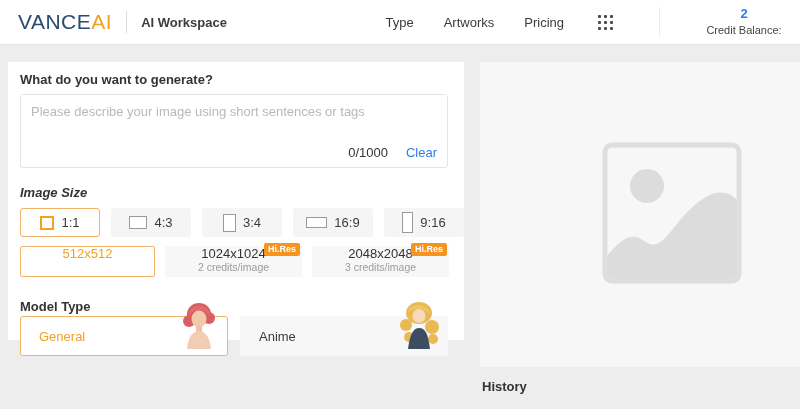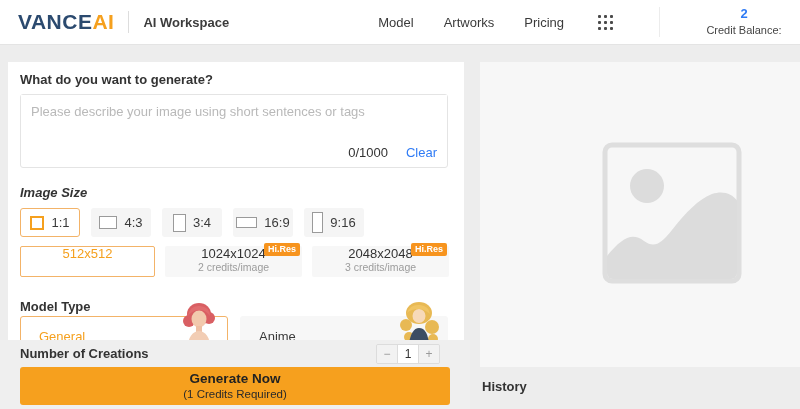--- a/index.html
+++ b/index.html
@@ -2,21 +2,21 @@
 <html><head>
 <meta charset="utf-8">
 <style>
   * { margin:0; padding:0; box-sizing:border-box; }
   body { background:#ededed; font-family:"Liberation Sans", sans-serif; }
   .screen { position:relative; width:800px; height:409px; background:#ededed; overflow:hidden; }
 
   
   .header { position:absolute; top:0; left:0; width:800px; height:45px; background:#fff;
             border-bottom:1px solid #e4e4e4; display:flex; align-items:center; z-index:10; }
-  .logo { margin-left:18px; font-size:21px; font-weight:bold; letter-spacing:.5px; display:flex;align-items:flex-end; }
+  .logo { margin-left:18px; font-size:21px; font-weight:normal; letter-spacing:.5px; display:flex;align-items:flex-end; }
   .logo .p1 { color:#2b4a6f; }
   .logo .p2 { color:#f5a01e; }
   .v-divider { width:1px; height:22px; background:#ddd; margin:0 14px; }
   .ws-title { font-size:13px; font-weight:bold; color:#3c3c3c; }
   .nav { margin-left:auto; display:flex; align-items:center; gap:30px; }
   .nav-item { font-size:13px; color:#3a3a3a; cursor:pointer; }
   .apps-icon { width:15px; height:15px; display:grid; grid-template-columns:repeat(3,3px);
                grid-template-rows:repeat(3,3px); gap:3px; margin-left:4px; cursor:pointer; }
   .apps-icon i { background:#4a4a4a; border-radius:1px; }
   .credit-div { width:1px; height:30px; background:#ececec; margin:0 4px 0 16px; }
@@ -31,21 +31,21 @@
   .textarea-box { position:absolute; left:12px; top:32px; width:428px; height:74px;
                   border:1px solid #e4e4e4; border-radius:3px; background:#fff; }
   .textarea-box textarea { width:100%; height:46px; border:none; outline:none; resize:none;
                   padding:9px 10px; font-size:13px; color:#333; font-family:"Liberation Sans",sans-serif; }
   .textarea-box textarea::placeholder { color:#b9b9b9; }
   .ta-footer { position:absolute; right:10px; bottom:7px; display:flex; gap:18px; font-size:13px; align-items:flex-end; }
   .ta-counter { color:#333; }
   .ta-clear { color:#2f7bf5; cursor:pointer; }
 
   .aspect-row { position:absolute; left:12px; top:146px; display:flex; gap:11px; }
-  .aspect-btn { width:60px; height:29px; background:#f5f5f5; border:1px solid transparent; border-radius:3px;
+  .aspect-btn { width:80px; height:29px; background:#f5f5f5; border:1px solid transparent; border-radius:3px;
                 display:flex; align-items:center; justify-content:center; gap:7px;
                 font-size:13px; color:#3a3a3a; cursor:pointer; }
   .aspect-btn.sel { background:#fff; border-color:#f3b368; }
   .ar-box { border:1.5px solid #9a9a9a; background:#fff; }
   .aspect-btn.sel .ar-box { border:2px solid #f5a01e; }
   .ar-11 { width:14px; height:14px; }
   .ar-43 { width:18px; height:13px; }
   .ar-34 { width:13px; height:18px; }
   .ar-169 { width:21px; height:11px; }
   .ar-916 { width:11px; height:21px; }
@@ -94,21 +94,21 @@
 
   <div class="header">
     <div class="logo">
       <span class="p1">VANCE</span>
       <span class="p2">AI</span>
     </div>
     <div class="v-divider"></div>
     <div class="ws-title">AI Workspace</div>
 
     <div class="nav">
-      <span class="nav-item">Model</span>
+      <span class="nav-item">Type</span>
       <span class="nav-item">Artworks</span>
       <span class="nav-item">Pricing</span>
       <span class="apps-icon">
         <i></i>
           <i></i>
           <i></i>
           <i></i>
           <i></i>
           <i></i>
           <i></i>
@@ -199,32 +199,20 @@
           <circle cx="34" cy="38" r="5" fill="#e8b954"></circle>
           <ellipse cx="20" cy="12" rx="13" ry="11" fill="#e8b954"></ellipse>
           <ellipse cx="20" cy="15" rx="6.5" ry="7" fill="#f7d9b9"></ellipse>
           <path d="M8 12 Q11 3 21 4 Q30 5 31 13 Q25 8 20 8 Q12 8 8 12 Z" fill="#f0c463"></path>
           <path d="M9 48 C11 32 15 27 20 27 C26 27 29 32 31 48 Z" fill="#3c4d63"></path>
         </svg>
       </div>
     </div>
   </div>
 
-  <div class="footer-bar">
-    <div class="creations-label">Number of Creations</div>
-    <div class="stepper">
-      <div class="step-btn">−</div>
-      <div class="step-val">1</div>
-      <div class="step-btn">+</div>
-    </div>
-    <div class="generate-btn">
-      <div class="g1">Generate Now</div>
-      <div class="g2">(1 Credits Required)</div>
-    </div>
-  </div>
 
   <div class="right-card">
     <svg class="placeholder" viewBox="0 0 140 142">
       <defs>
         <clipPath id="phclip">
             <rect x="5" y="5" width="130" height="132" rx="6"></rect>
           </clipPath>
       </defs>
       <rect x="3" y="3" width="134" height="136" rx="7" fill="none" stroke="#dedede" stroke-width="5"></rect>
       <circle cx="45" cy="44" r="17" fill="#dcdcdc"></circle>

